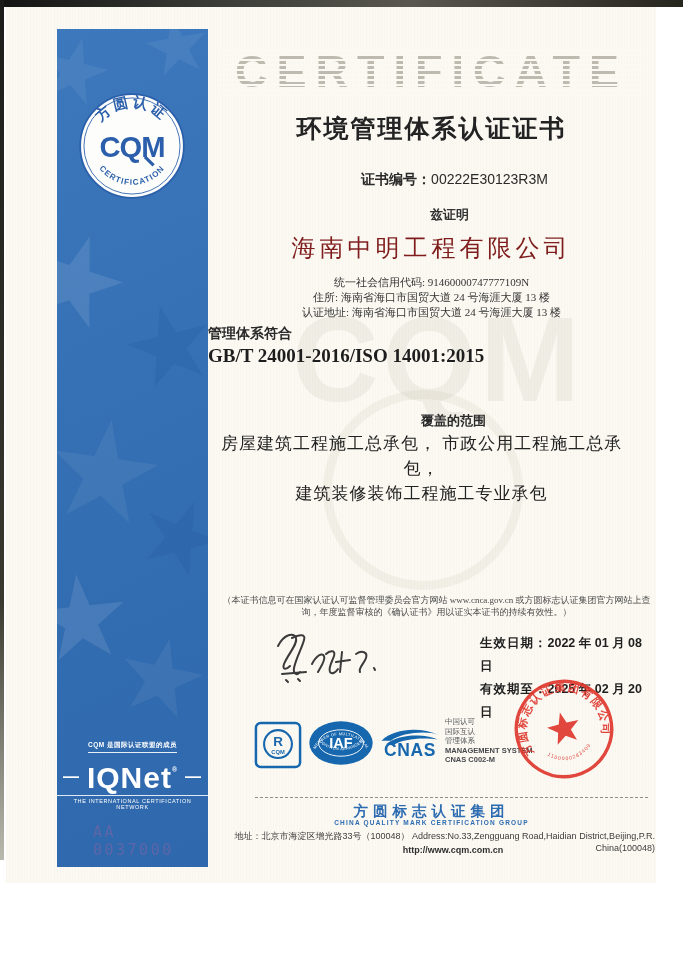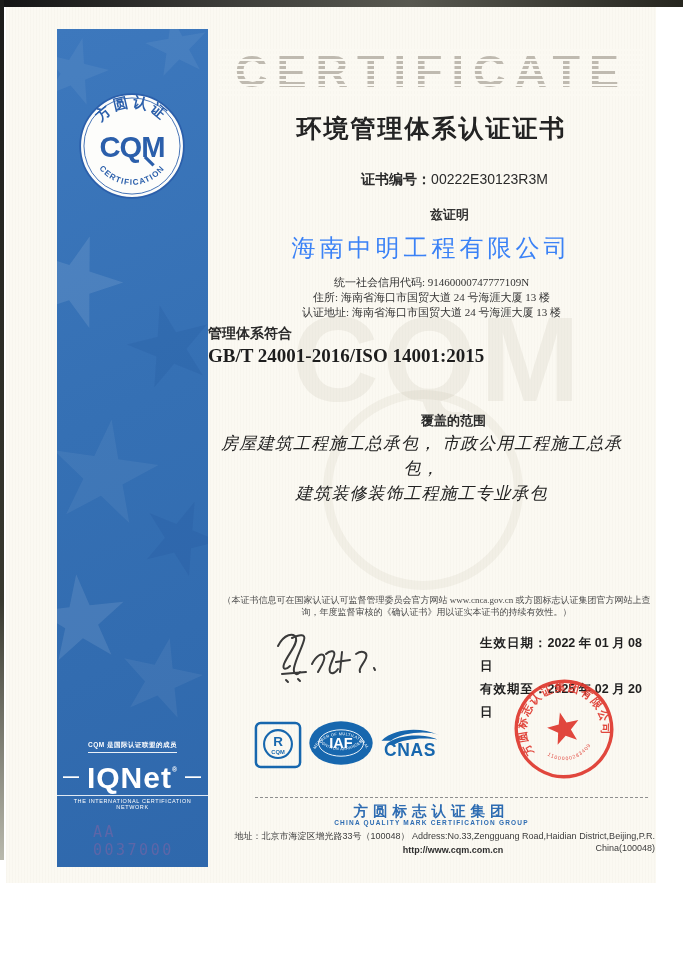--- a/index.html
+++ b/index.html
@@ -46,39 +46,39 @@
   .ghost-lines { position:absolute; inset:0; background:repeating-linear-gradient(to bottom, transparent 0 3px, #fbf9f2 3px 5px); }
 
   .title { position:absolute; left:0; top:112px; width:447px; text-align:center;
     font-size:25px; font-weight:bold; color:#232323; letter-spacing:2px; }
 
   .certno { position:absolute; left:0; top:171px; width:447px; text-align:center; font-size:14px; color:#2a2a2a;margin-left:23px; }
   .certno .lbl { font-weight:bold; }
   .certify { position:absolute; left:0; top:206px; width:483px; text-align:center; font-size:13px; font-weight:bold; color:#333; }
 
   .company { position:absolute; left:0; top:232px; width:447px; text-align:center;
-    font-size:24px; color:#3b82f6; letter-spacing:4px; font-family:"Liberation Serif","DejaVu Serif",serif; }
+    font-size:24px; color:#7f1d1d; letter-spacing:4px; font-family:"Liberation Serif","DejaVu Serif",serif; }
 
   .inforows { position:absolute; left:0; top:275px; width:447px; text-align:center;
     font-size:11px; line-height:15px; color:#333; font-family:"Liberation Serif","DejaVu Serif",serif; }
 
   .conform { position:absolute; left:0; top:325px; width:520px; font-size:14px; font-weight:bold; color:#2a2a2a; }
   .standard { position:absolute; left:0; top:345px; width:447px; text-align:left;
     font-size:19px; font-weight:bold; color:#1d1d1d; font-family:"Liberation Serif","DejaVu Serif",serif; }
 
   .wm-cqm { position:absolute; left:60px; top:290px; width:340px; text-align:center;
     font-size:120px; font-weight:bold; letter-spacing:4px; color:rgba(168,156,128,0.12);
     font-family:"Liberation Sans",sans-serif; }
   .wm-circle { position:absolute; left:115px; top:390px; width:200px; height:200px; border-radius:50%;
     border:9px solid rgba(168,156,128,0.10); }
 
   .scope-label { position:absolute; left:0; top:412px; width:447px; text-align:center; font-size:13px; font-weight:bold; color:#2a2a2a;margin-left:22px; }
   .scope { position:absolute; left:0; top:431px; width:427px; text-align:center;
     font-size:17px; line-height:25px; color:#222; letter-spacing:1px;
-    font-family:"Liberation Serif","DejaVu Serif",serif; font-style:italic; }
+    font-family:"Liberation Serif","DejaVu Serif",serif; }
 
   .fineprint { position:absolute; left:5px; top:594px; width:447px; text-align:center;
     font-size:9px; line-height:12px; color:#4a4a4a; font-family:"Liberation Serif","DejaVu Serif",serif; }
 
   .signature { position:absolute; left:62px; top:624px; width:120px; height:64px; }
 
   .dates { position:absolute; left:272px; top:632px; font-size:12.5px; line-height:23px; color:#1f1f1f; font-weight:bold; }
   .dates .lbl { letter-spacing:1px; }
 
   
@@ -223,20 +223,27 @@
         <textPath href="#iafBot" startOffset="50%" text-anchor="middle">RECOGNITION ARRANGEMENT</textPath>
       </text>
     </svg>
 
     <svg class="logo-cnas" viewBox="0 0 110 60">
       <path d="M 6,26 C 28,4 74,2 104,16 C 84,8 40,12 22,26 Z" fill="#1767ae"></path>
       <path d="M 14,32 C 36,14 80,14 102,24 C 80,20 42,22 26,34 Z" fill="#1767ae"></path>
       <text x="55" y="52" font-size="30" font-weight="bold" fill="#1767ae" text-anchor="middle" font-family="Liberation Sans,sans-serif" letter-spacing="1">CNAS</text>
     </svg>
 
+    <div class="acc-text">
+      <div>中国认可</div>
+      <div>国际互认</div>
+      <div>管理体系</div>
+      <div class="b">MANAGEMENT SYSTEM</div>
+      <div class="b">CNAS C002-M</div>
+    </div>
 
     <svg class="seal" viewBox="0 0 100 100">
       <circle cx="50" cy="50" r="45" fill="none" stroke="#df382e" stroke-width="3.2"></circle>
       <polygon points="50,34 53.8,44.7 65.2,45.1 56.2,52 59.4,62.9 50,56.5 40.6,62.9 43.8,52 34.8,45.1 46.2,44.7" fill="#df382e"></polygon>
       <defs>
         <path id="sealRing" d="M 24.5,75.5 A 36,36 0 1,1 75.5,75.5"></path>
         <path id="sealNum" d="M 23,61 A 29,29 0 0,0 77,61"></path>
       </defs>
       <text font-size="10.5" font-weight="bold" fill="#df382e" font-family="Liberation Sans,sans-serif" letter-spacing="1.5">
         <textPath href="#sealRing" startOffset="50%" text-anchor="middle">方圆标志认证集团有限公司</textPath>

